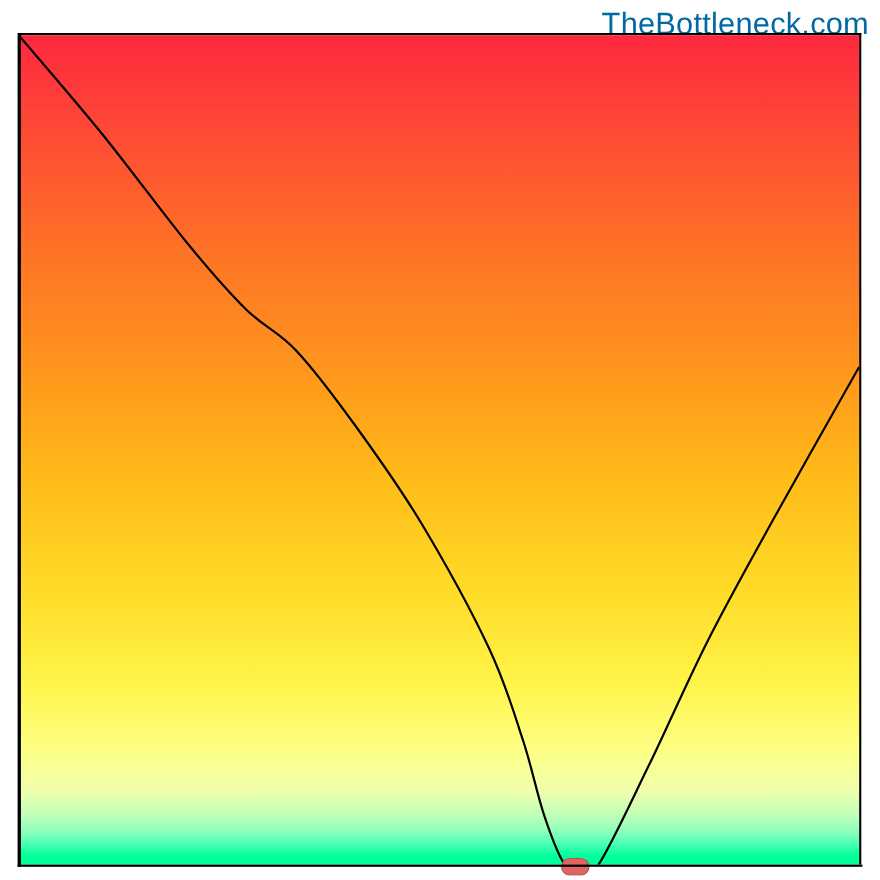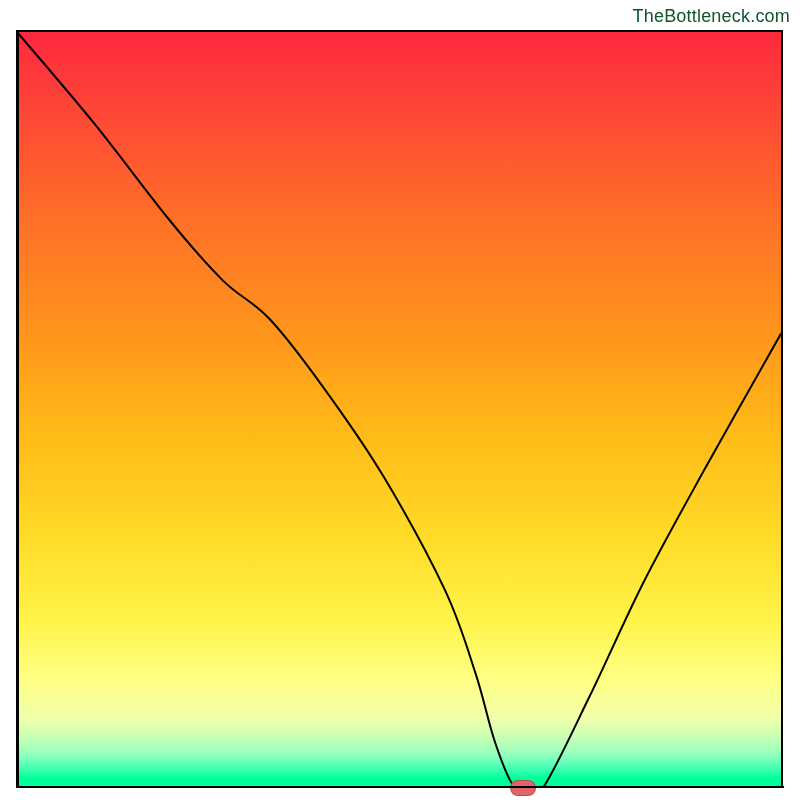--- a/index.html
+++ b/index.html
@@ -1,17 +1,17 @@
 <!DOCTYPE html>
 <html><head>
 <meta charset="utf-8">
 <style>
 *{margin:0;padding:0;box-sizing:border-box}
 body{background:#fff;width:800px;height:800px;position:relative}
-.attribution{position:absolute;top:6px;right:10px;font-family:Arial,Helvetica,sans-serif;font-size:18px;font-weight:500;color:#14532d;letter-spacing:0.2px}
+.attribution{position:absolute;top:6px;right:10px;font-family:Arial,Helvetica,sans-serif;font-size:28px;font-weight:500;color:#0369a1;letter-spacing:0.2px}
 .plot-area{position:absolute;left:17px;top:30px;width:766px;height:756px;border-top:2.5px solid #000;border-right:2.5px solid #000}
 .plot-area::before{content:"";position:absolute;left:-1px;top:-2px;width:2.5px;height:758px;background:#000}
 .plot-area::after{content:"";position:absolute;left:-1px;bottom:-2px;width:768px;height:2.5px;background:#000}
 .gradient{width:100%;height:100%;background:linear-gradient(to bottom,
  #fd283e 0%,
  #fe4b35 12%,
  #fe7027 25%,
  #ff951c 40%,
  #ffba18 53%,
  #ffdb28 67%,

